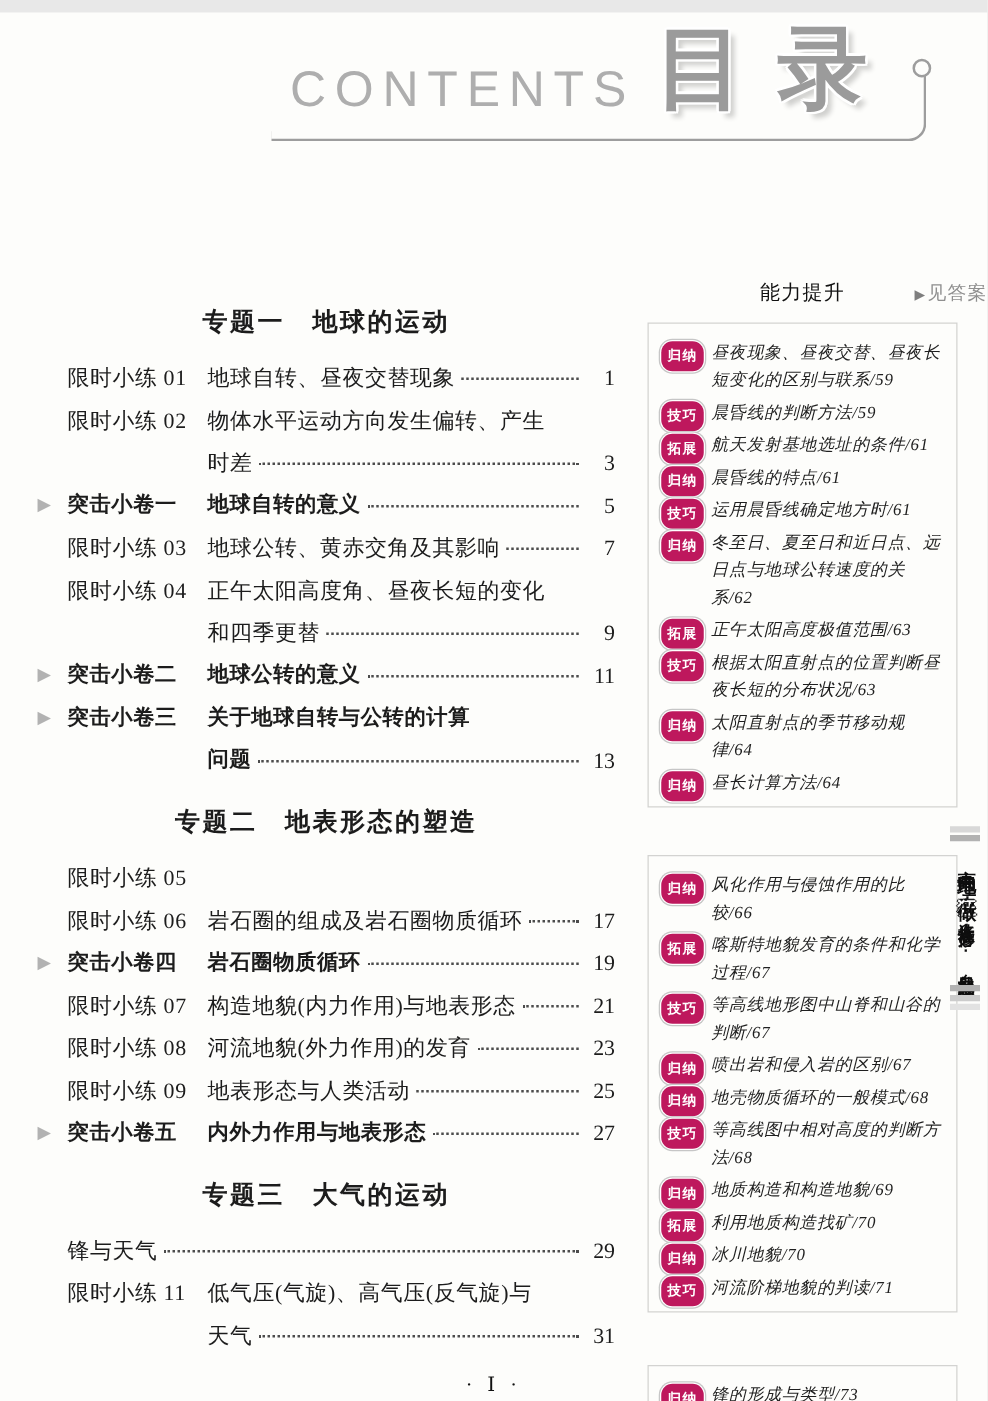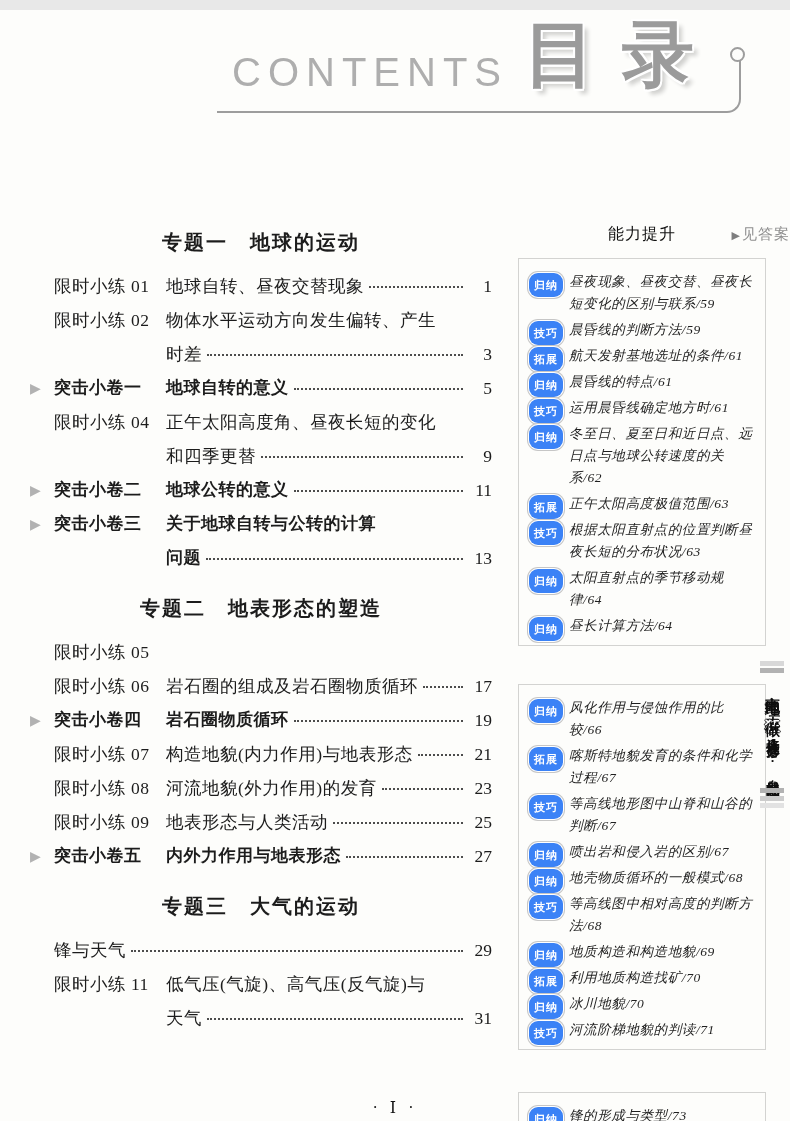--- a/index.html
+++ b/index.html
@@ -27,21 +27,21 @@
     position:absolute; left:217px; top:46px; width:522px; height:55px;
     border-bottom:2px solid #9d9d9d; border-right:2px solid #9d9d9d;
     border-bottom-right-radius:14px;
   }
   .header-ring{
     position:absolute; left:730px; top:37px; width:11px; height:11px;
     border:2.5px solid #9d9d9d; border-radius:50%; background:#fdfdfb;
   }
 
   
-  .toc{ position:absolute; left:30px; top:200px; width:462px; }
+  .toc{ position:absolute; left:30px; top:216px; width:462px; }
   .toc-section + .toc-section{ margin-top:18px; }
   .section-heading{
     text-align:center; font-weight:bold; font-size:20px;
     letter-spacing:2px; line-height:30px; margin-bottom:12px;
   }
   .toc-item{ display:flex; align-items:flex-start; font-size:17.5px; line-height:34px; }
   .toc-marker{
     width:24px; flex:none; color:#b2b2b2; font-size:14px; line-height:34px;
     font-family:"DejaVu Sans",sans-serif;
   }
@@ -75,21 +75,21 @@
   .tips-box.box2{ margin-top:38px; }
   .tips-box.box3{ margin-top:42px; }
   .tip-item{
     position:relative; padding-left:40px; margin-bottom:4px;
     font-size:13.5px; line-height:22px; font-style:italic; letter-spacing:0.6px; color:#1f1f1f;
   }
   .tip-item:last-child{ margin-bottom:0; }
   .tip-badge{
     position:absolute; left:0; top:2px; font-style:normal;
     font-family:"Liberation Sans","DejaVu Sans",sans-serif;
-    font-size:11px; font-weight:bold; color:#fff; background:#3b82f6;
+    font-size:11px; font-weight:bold; color:#fff; background:#be185d;
     border-radius:9px; padding:1px 5px; letter-spacing:1px;
     box-shadow:0 0 0 1px #fff, 0 0 0 2px #c6c6c6;
     text-align:center;
   }
 
   
   .spine{
     position:absolute; left:756px; top:648px; width:32px;
     display:flex; flex-direction:column; align-items:center;
   }
@@ -166,20 +166,31 @@
     <span class="toc-label">突击小卷一</span>
     <span class="toc-lines">
   <span class="toc-line">
     <span class="toc-title">地球自转的意义</span>
     <span class="toc-leader"></span>
     <span class="toc-page">5</span>
   </span>
 </span>
   </div>
 
+  <div class="toc-item practice">
+    <span class="toc-marker"></span>
+    <span class="toc-label">限时小练 03</span>
+    <span class="toc-lines">
+  <span class="toc-line">
+    <span class="toc-title">地球公转、黄赤交角及其影响</span>
+    <span class="toc-leader"></span>
+    <span class="toc-page">7</span>
+  </span>
+</span>
+  </div>
 
   <div class="toc-item practice">
     <span class="toc-marker"></span>
     <span class="toc-label">限时小练 04</span>
     <span class="toc-lines">
   <span class="toc-line">
     <span class="toc-title">正午太阳高度角、昼夜长短的变化</span>
 
   </span>
 

